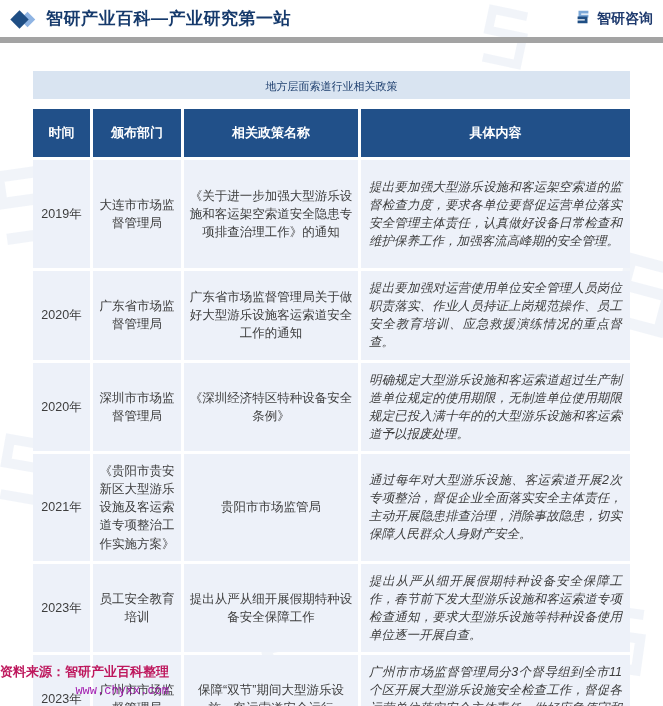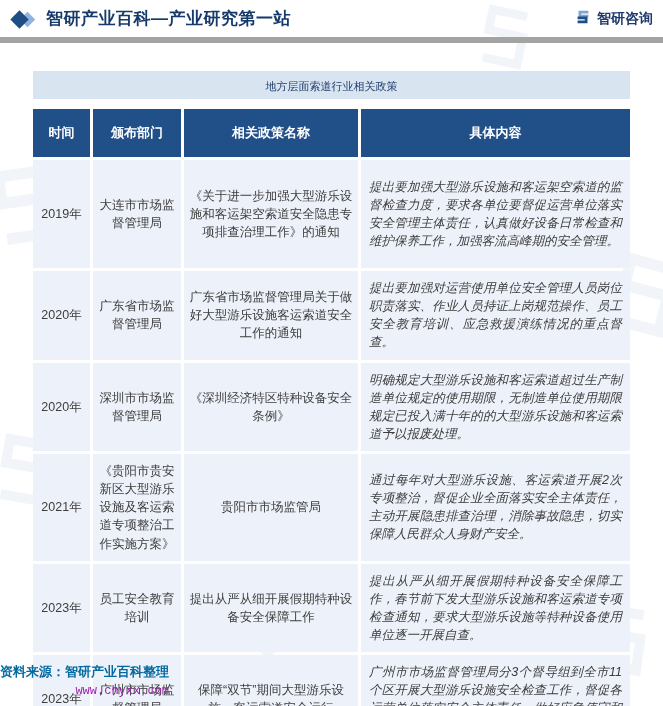--- a/index.html
+++ b/index.html
@@ -70,21 +70,21 @@
   
   .footer{
     position:absolute;left:0;right:0;bottom:8px;z-index:1;
     display:flex;align-items:flex-start;
     padding:0 10px 0 0;
   }
   .footer-left{flex:1;padding-top:11px;}
   .footer-rule{border-top:1px solid #4a4a4a;height:0;margin-right:14px;}
   .services{font-size:13px;font-weight:bold;color:#3c3c3c;padding:8px 0 0 12px;letter-spacing:1px;}
   .footer-right{text-align:right;flex:0 0 auto;padding-top:2px;}
-  .source{font-size:13px;font-weight:bold;color:#0369a1;}
+  .source{font-size:13px;font-weight:bold;color:#be185d;}
   .website{font-size:12px;color:#a21caf;margin-top:3px;font-family:"Liberation Mono","DejaVu Sans Mono",monospace;}
 </style>
 </head>
 <body>
 
 <div class="wm" style="left:470px;top:2px;transform:rotate(12deg);">
   <svg width="70" height="70" viewBox="0 0 40 40">
       <path d="M30 6 H10 v12 h20 v16 H10" fill="none" stroke="currentColor" stroke-width="5"></path>
     </svg>
 </div>

